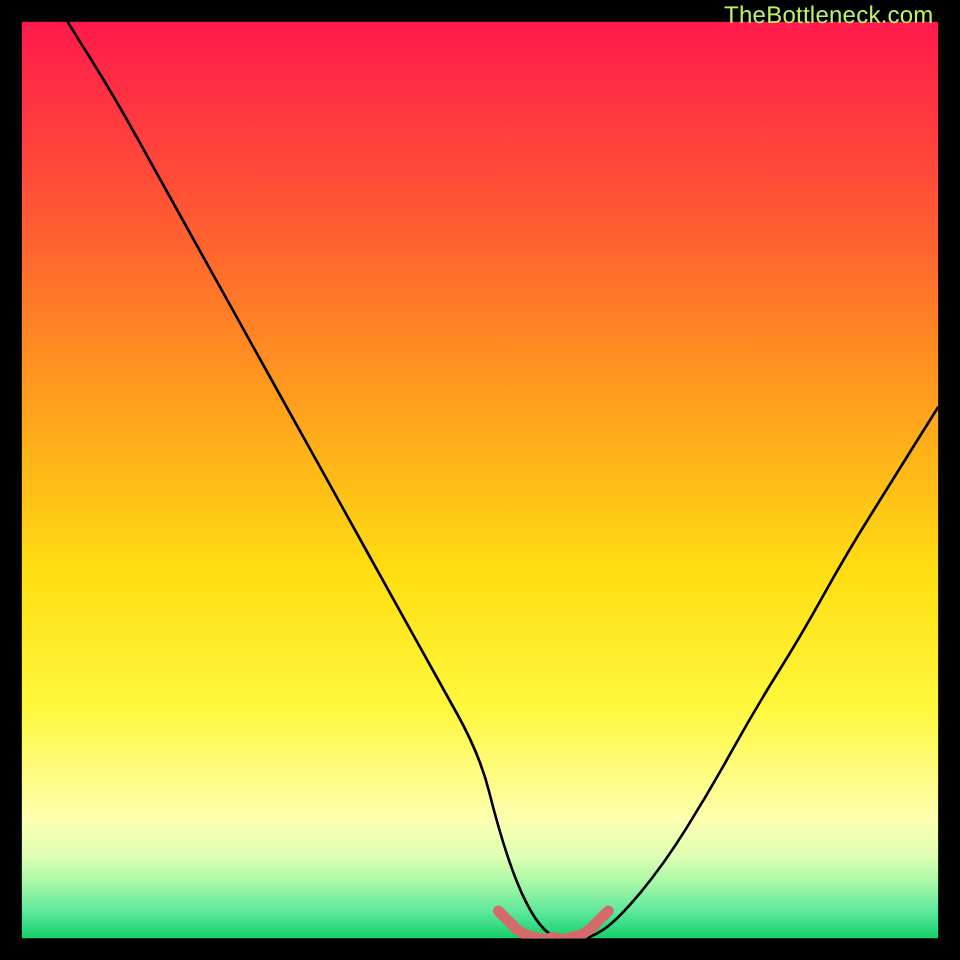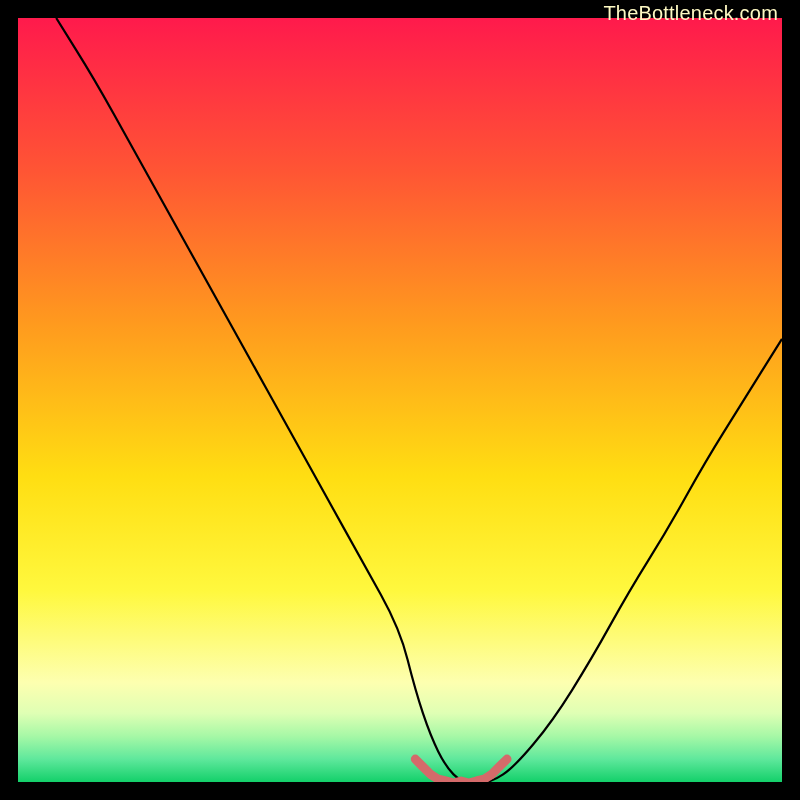--- a/index.html
+++ b/index.html
@@ -23,21 +23,21 @@
     position: absolute;
     left: 0;
     top: 0;
     width: 764px;
     height: 764px;
   }
   .watermark {
     position: absolute;
     top: 2px;
     right: 22px;
-    color: #fef9c3;
+    color: #bef264;
     font-size: 20px;
     font-weight: 500;
     letter-spacing: 0.2px;
   }
 </style>
 </head>
 <body>
 
 <div class="frame">
   <svg class="plot" viewBox="0 0 764 764" preserveAspectRatio="none">

